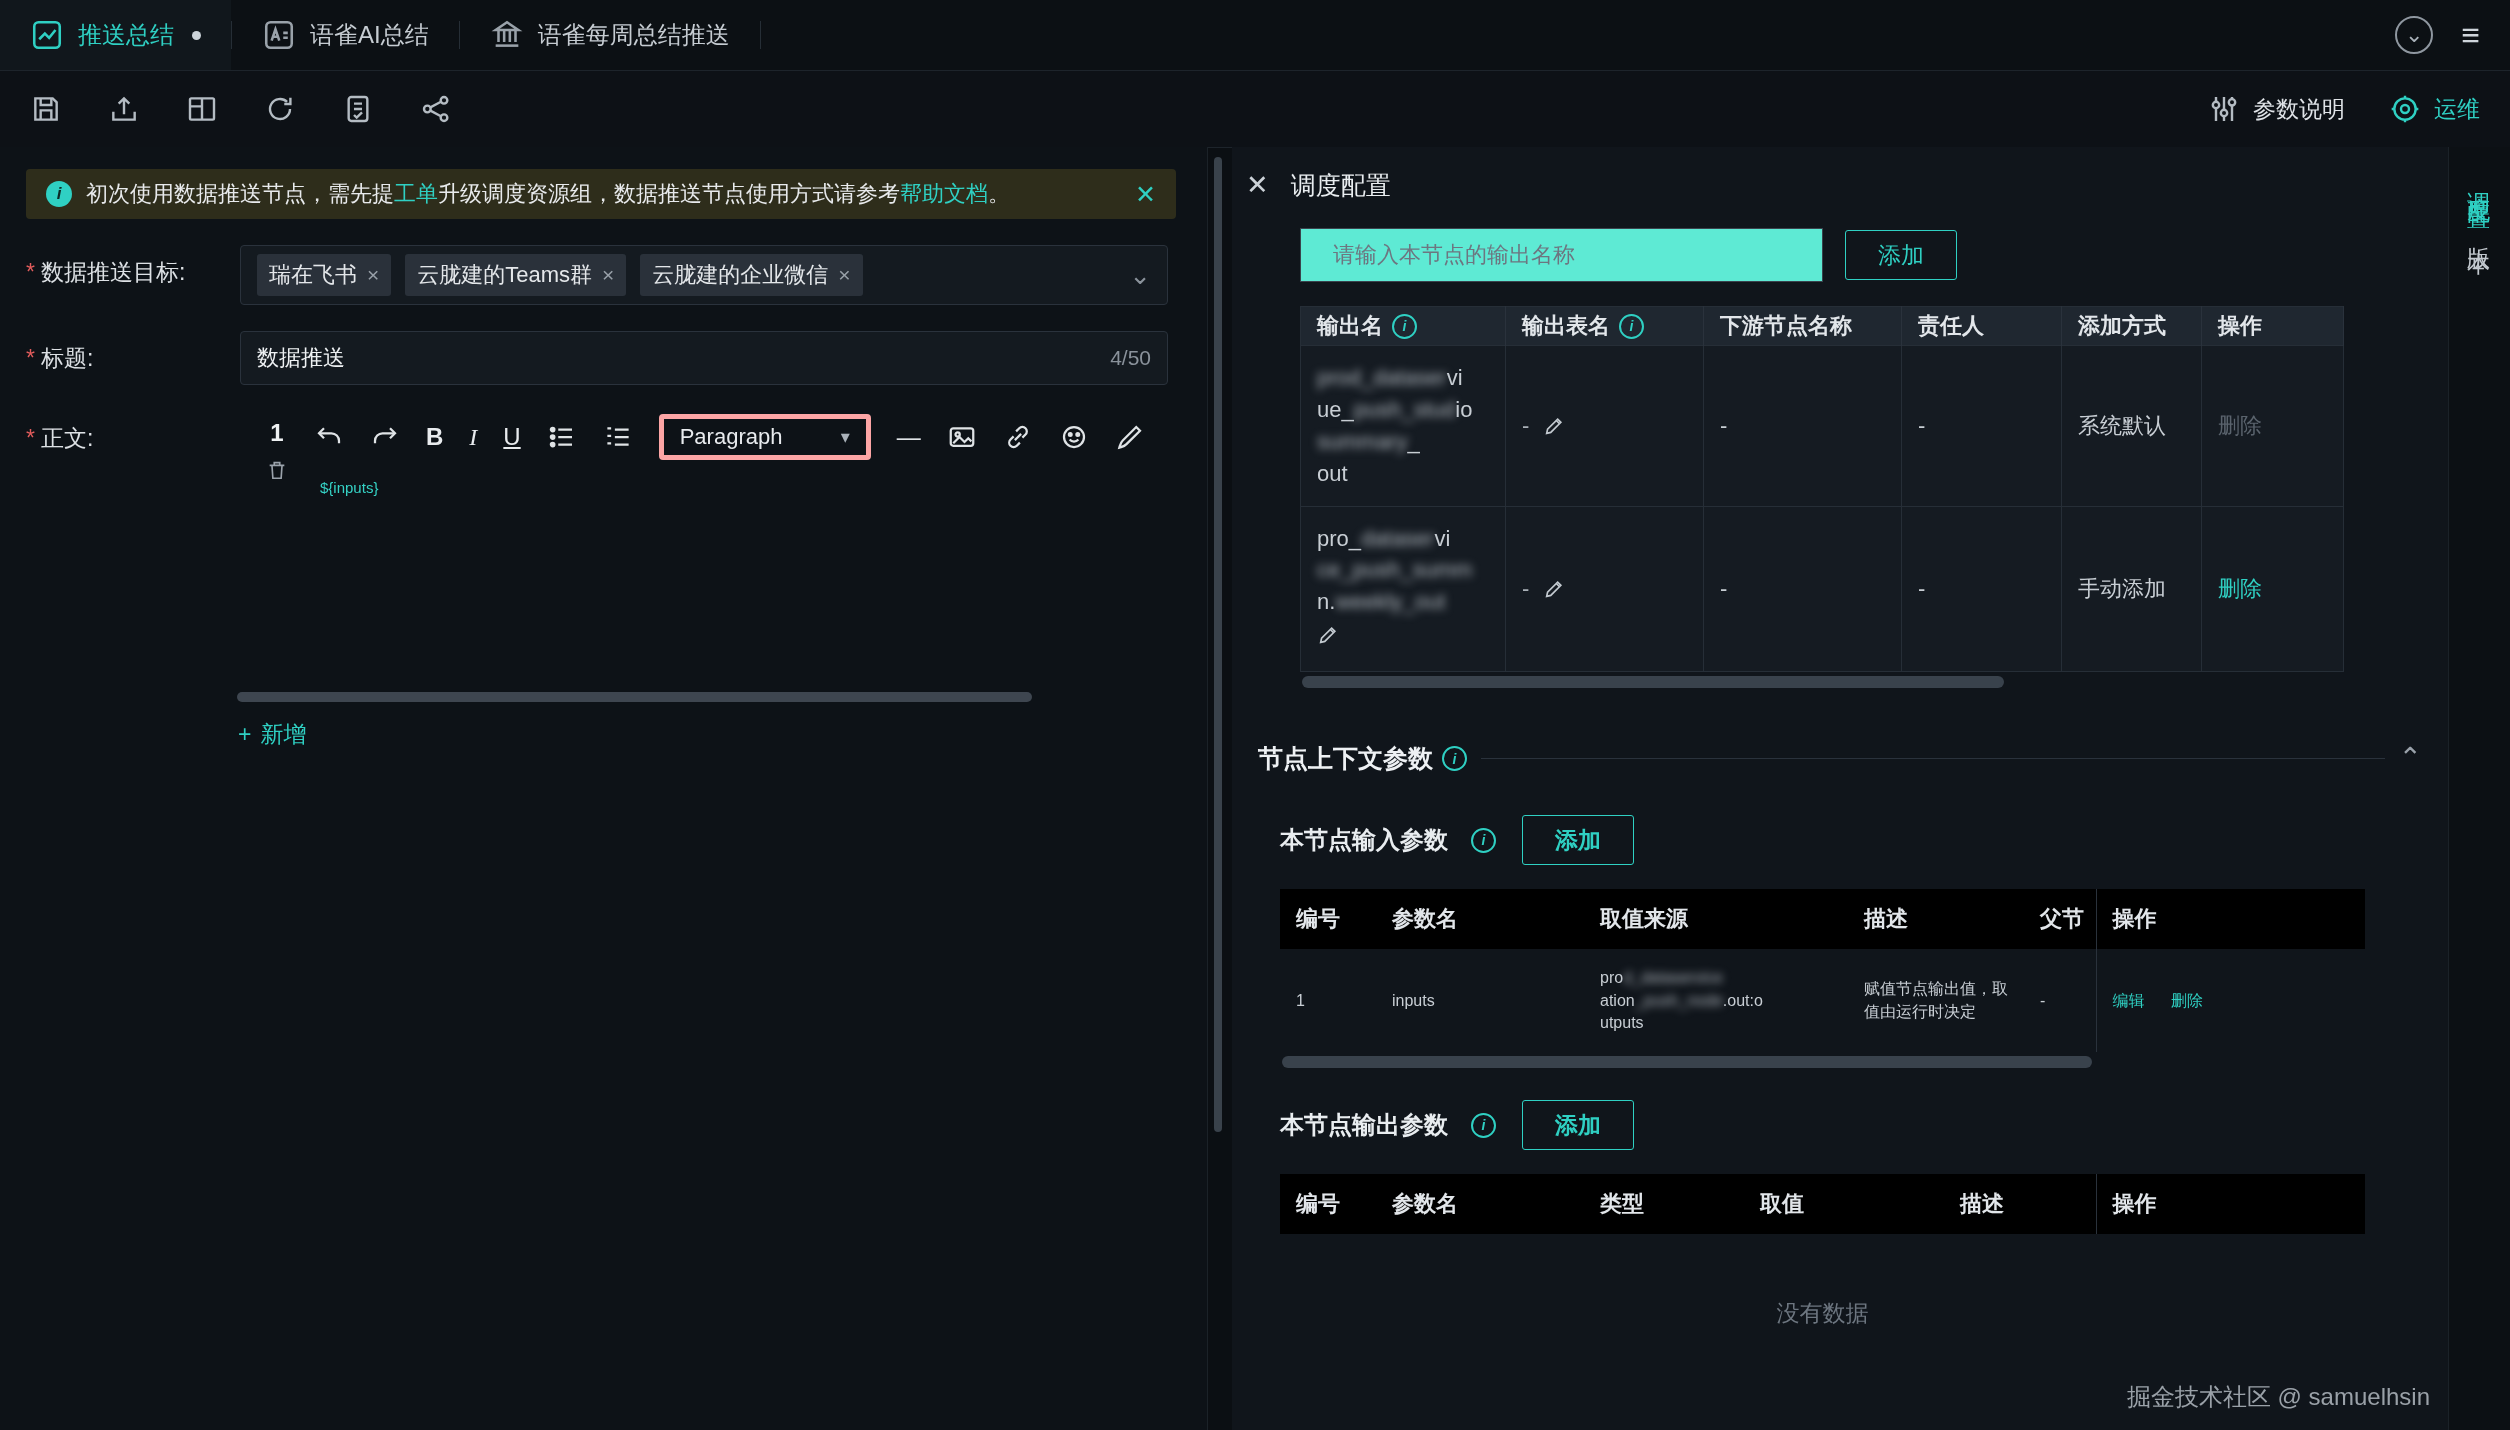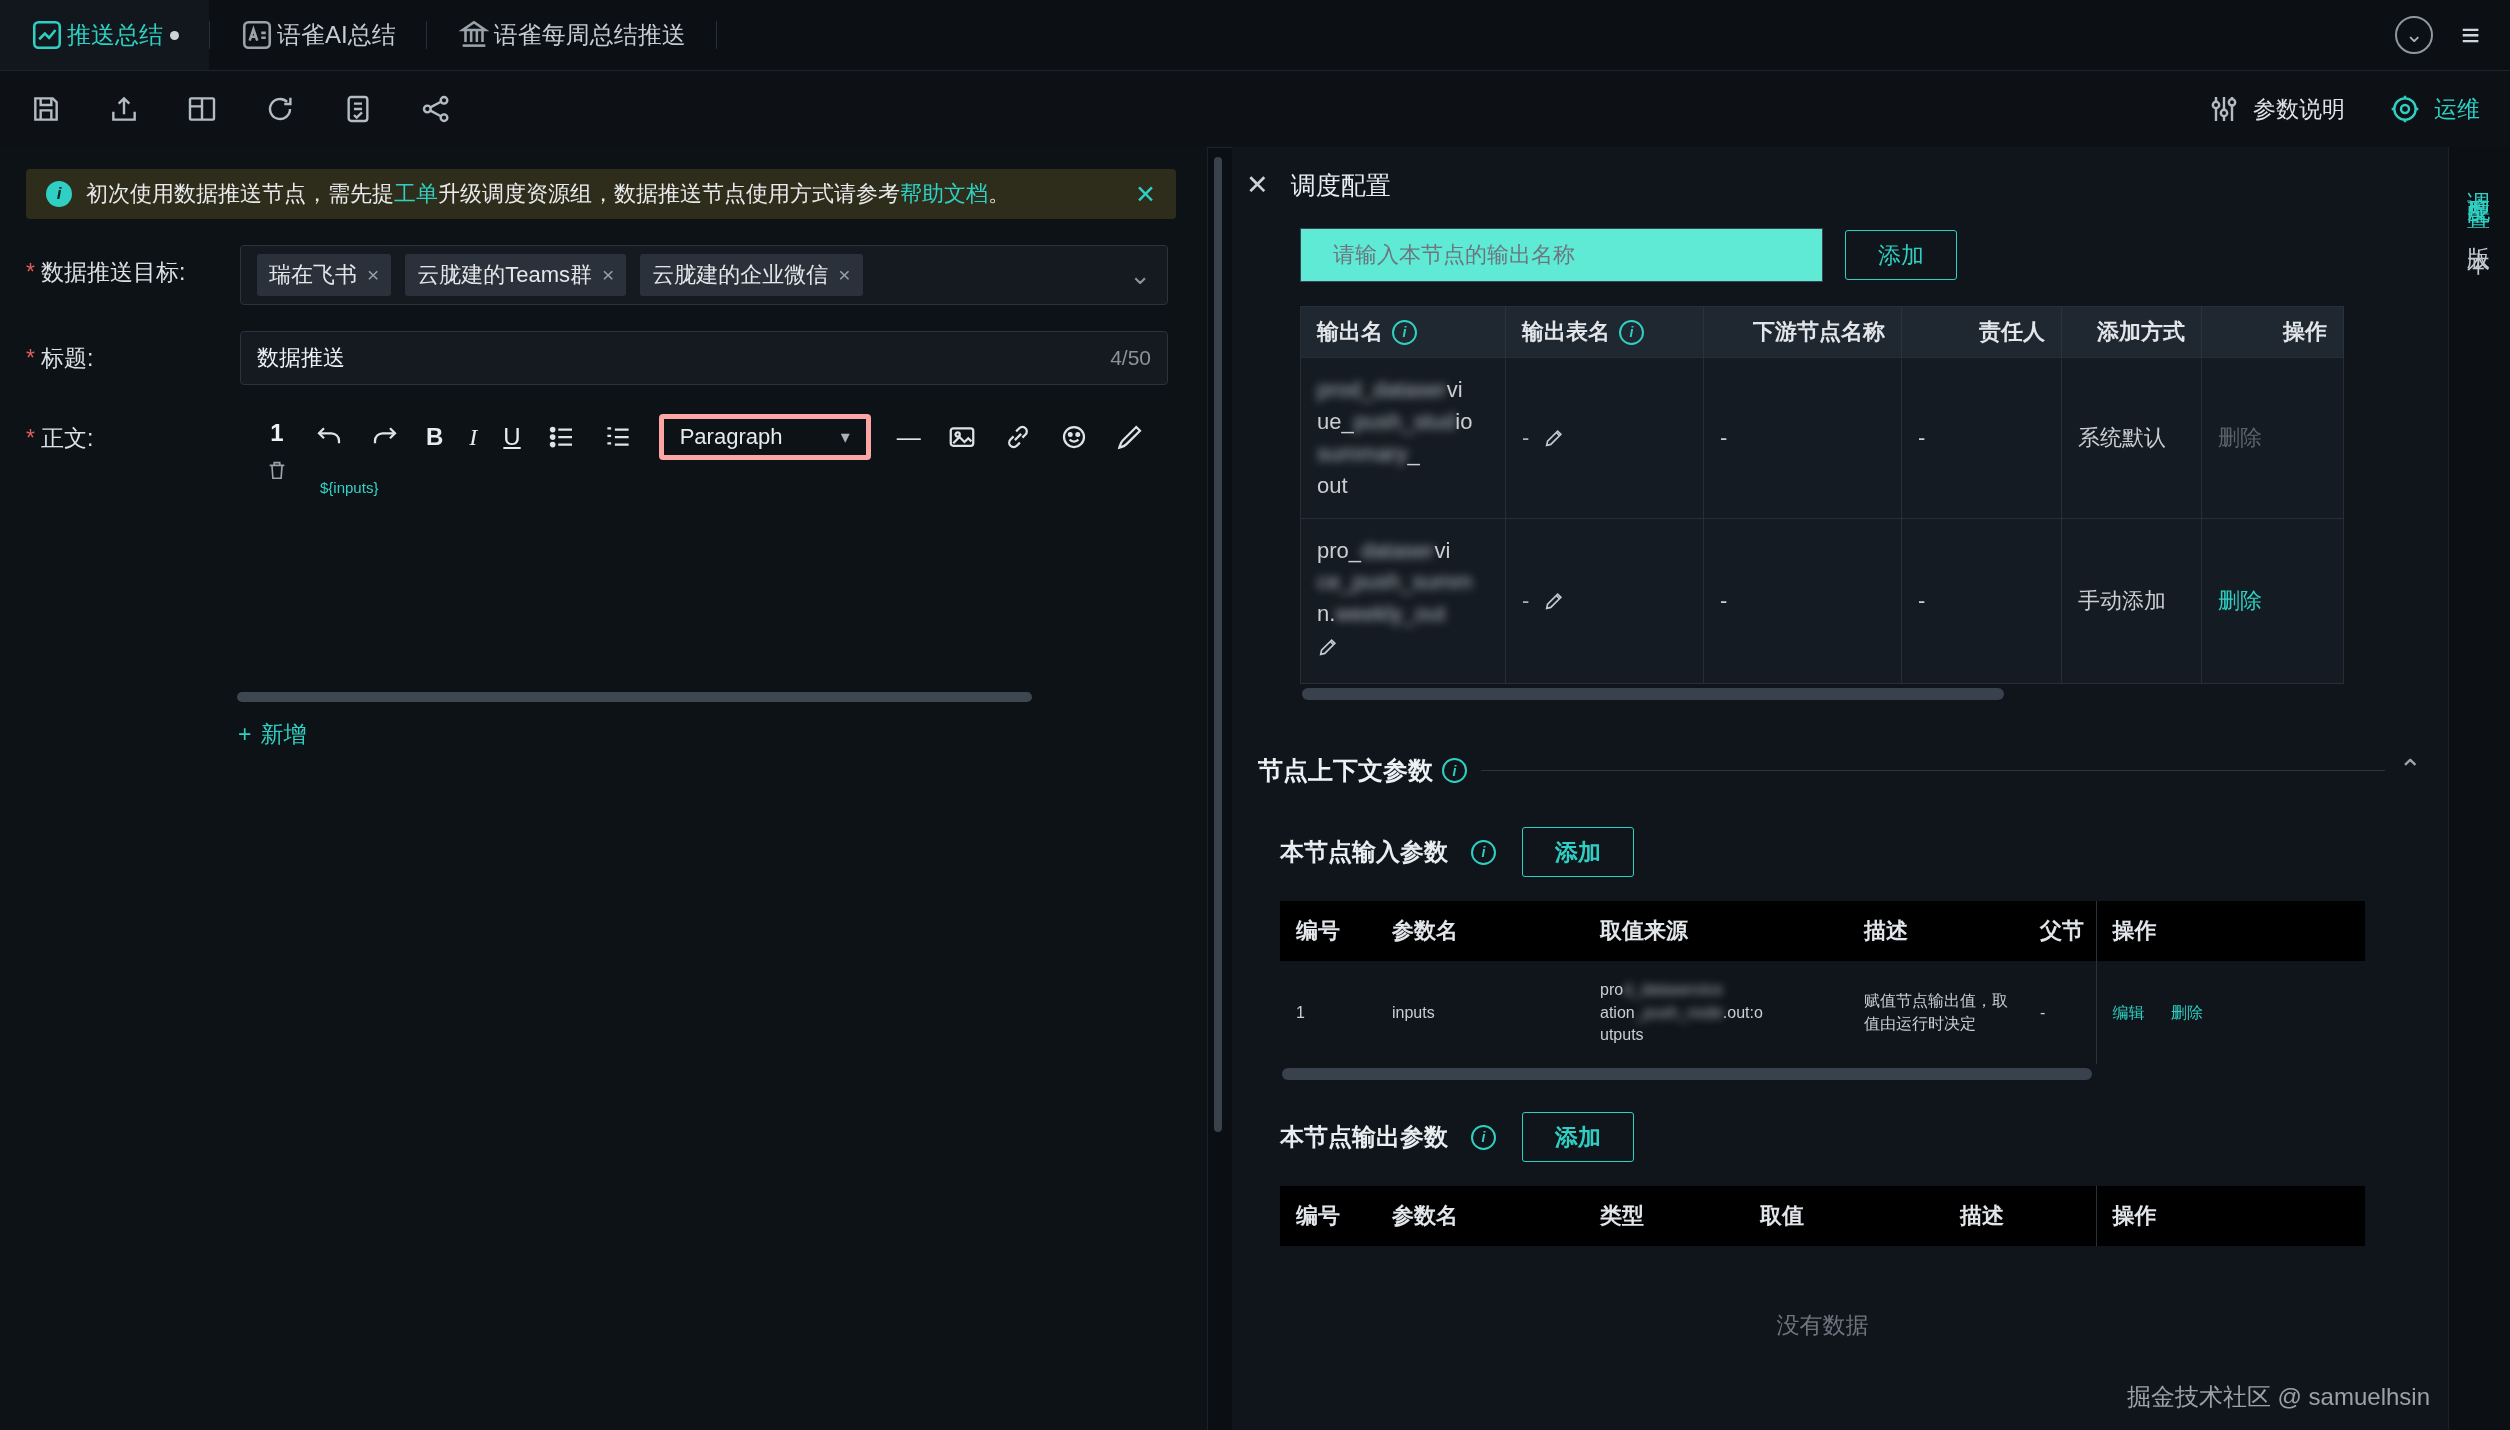--- a/index.html
+++ b/index.html
@@ -4,21 +4,21 @@
 <style>
   html,body{margin:0;padding:0}
   body{
     width:2510px;height:1430px;overflow:hidden;position:relative;
     background:#0b0f13;color:#d9dde1;
     font-family:"Liberation Sans","DejaVu Sans",sans-serif;font-size:22px;
   }
   svg{display:block}
   
   .tabbar{height:70px;background:#0c1014;border-bottom:1px solid #1d242b;display:flex;align-items:stretch}
-  .tab{display:flex;align-items:center;gap:3px;padding:0 30px;font-size:24px;color:#c6ccd2;cursor:pointer}
+  .tab{display:flex;align-items:center;gap:14px;padding:0 30px;font-size:24px;color:#c6ccd2;cursor:pointer}
   .tab.active{background:#11171c;color:#2fd0c3}
   .dirty-dot{width:9px;height:9px;border-radius:50%;background:#ccd3d9;margin-left:4px}
   .tab-sep{width:1px;height:28px;background:#262e36;align-self:center}
   .tabbar-right{margin-left:auto;display:flex;align-items:center;gap:28px;padding-right:30px}
   .circle-btn{width:34px;height:34px;border:2px solid #8f97a0;border-radius:50%;display:flex;align-items:center;justify-content:center;font-size:22px;color:#aab2ba;line-height:1}
   .menu-glyph{font-size:32px;color:#cfd5db;line-height:1}
   .tab-icon-box{width:34px;height:34px}
   
   .toolbar{height:76px;background:#0d1116;border-bottom:1px solid #1d242b;display:flex;align-items:center;padding:0 30px;gap:46px}
   .tool-icon{width:32px;height:32px;color:#b4bcc3}
@@ -70,21 +70,21 @@
   .add-new{position:absolute;left:238px;top:572px;color:#2fd0c3;font-size:23px;display:flex;gap:9px;align-items:center;cursor:pointer}
   
   .panel-head{display:flex;align-items:center;gap:22px;padding:22px 0 0 14px;font-size:25px;color:#e9edf0}
   .panel-close{color:#ccd2d8;font-size:27px;cursor:pointer;line-height:1}
   .panel-body{position:relative;padding:0 24px 0 26px;height:calc(100% - 70px);box-sizing:border-box}
   .out-row{display:flex;align-items:center;gap:22px;margin:26px 0 0 42px}
   .out-input{width:523px;height:54px;border:1px solid #3a434d;background:#5eead4;display:flex;align-items:center;padding:0 32px;color:#6d7680;font-size:22px;box-sizing:border-box;cursor:text}
   .btn-add{min-width:112px;height:50px;border:1px solid #2fd0c3;color:#2fd0c3;display:flex;align-items:center;justify-content:center;font-size:23px;border-radius:3px;background:transparent;box-sizing:border-box;cursor:pointer}
   table{border-collapse:collapse;table-layout:fixed}
   .tbl1{width:1043px;margin:24px 0 0 42px;border:1px solid #262e37}
-  .tbl1 th{background:#1f2730;color:#e2e6ea;font-weight:bold;font-size:22px;text-align:right;padding:10px 16px;border-right:1px solid #2a323c;white-space:nowrap;overflow:hidden}
+  .tbl1 th{background:#1f2730;color:#e2e6ea;font-weight:bold;font-size:22px;text-align:left;padding:4px 16px;border-right:1px solid #2a323c;white-space:nowrap;overflow:hidden}
   .tbl1 td{padding:16px;color:#c8ced4;font-size:22px;vertical-align:middle;border-right:1px solid #262e37;border-top:1px solid #262e37;background:#151b22;line-height:1.45;word-break:break-all}
   .blur{filter:blur(4px);color:#aeb5bc}
   .th-flex{display:flex;align-items:center}
   .info-o{display:inline-flex;flex:0 0 auto;width:21px;height:21px;border:2px solid #2fd0c3;border-radius:50%;color:#2fd0c3;font-size:14px;align-items:center;justify-content:center;margin-left:9px;font-style:italic;font-weight:bold;cursor:pointer}
   .cell-edit{display:inline-flex;align-items:center;gap:14px}
   .pencil{width:22px;height:22px;color:#c3cad0;cursor:pointer}
   .alink{color:#2fd0c3;cursor:pointer}
   .alink.disabled{color:#5a636d;cursor:default}
   .tbl-scroll{position:relative;height:12px;margin:4px 0 0 42px;width:1043px}
   .tbl-scroll .thumb{position:absolute;left:2px;top:0;height:12px;border-radius:6px;background:#39424c;cursor:pointer}

